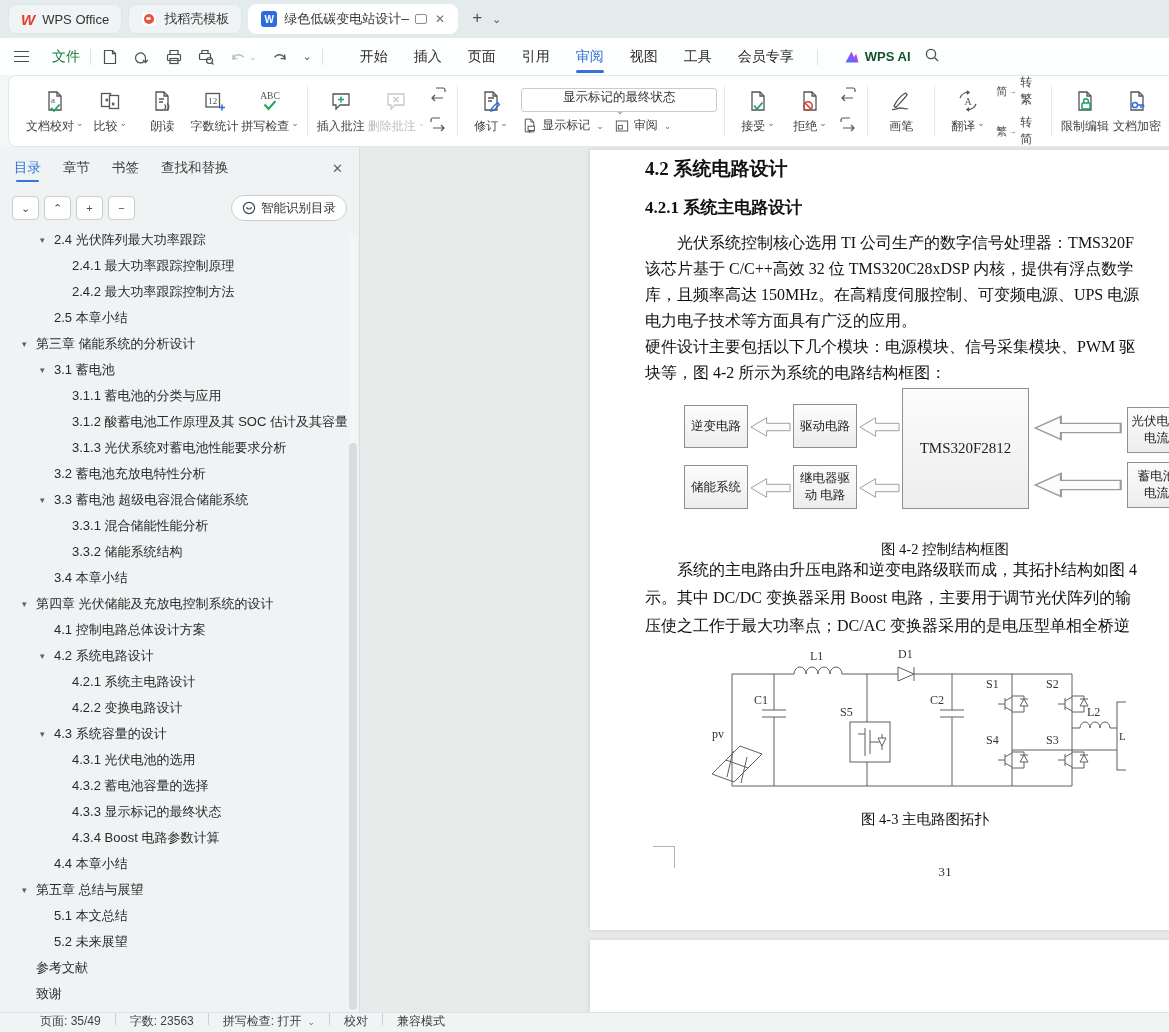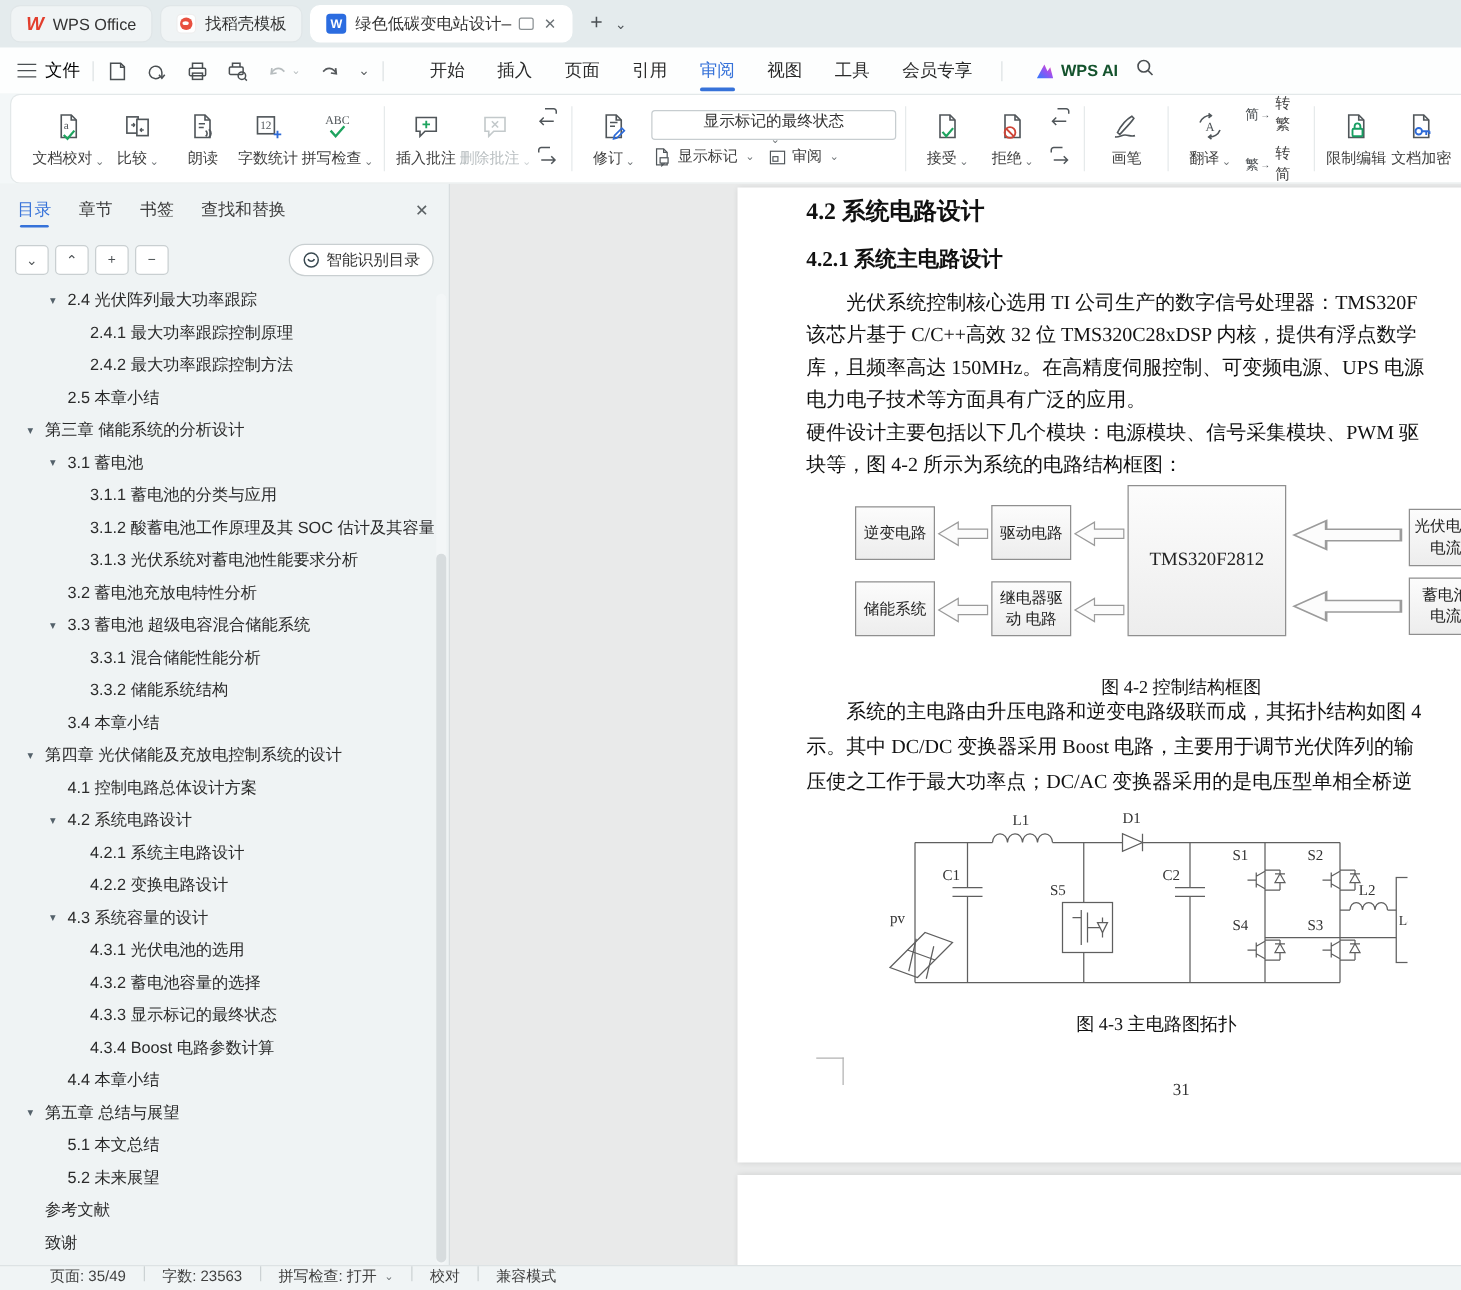--- a/index.html
+++ b/index.html
@@ -18,21 +18,21 @@
   .docer-ic i { width:10px; height:10px; border-radius:50%; background:#e8503f; display:block; position:relative; }
   .docer-ic i::after { content:""; position:absolute; left:2px; top:3px; width:5px; height:3px; border-radius:50%; background:#fff; }
   .docw-ic { width:16px; height:16px; border-radius:3px; background:#2b6ce0; color:#fff; font-size:10px; font-weight:bold; display:flex; align-items:center; justify-content:center; flex:0 0 auto; }
   .trestore { width:12px; height:10px; border:1px solid #8a9093; border-radius:2px; margin:0 8px 0 6px; flex:0 0 auto; }
   .tclose { color:#6b7276; font-size:12px; flex:0 0 auto; }
   .newtab { font-size:17px; color:#4a5054; padding:0 6px 2px 8px; }
   .tabchev { font-size:11px; color:#4a5054; padding:0 4px; }
 
   
   .menubar { height:37px; background:#fdfefe; display:flex; align-items:center; padding:0 14px; flex:0 0 auto; }
-  .mfile { display:flex; align-items:center; gap:7px; font-size:14px; color:#000000; }
+  .mfile { display:flex; align-items:center; gap:23px; font-size:14px; color:#15803d; }
   .burger { width:15px; height:11px; border-top:1.6px solid #4a4f52; border-bottom:1.6px solid #4a4f52; position:relative; }
   .burger::after { content:""; position:absolute; left:0; top:3.6px; width:100%; height:1.6px; background:#4a4f52; }
   .mdiv { width:1px; height:16px; background:#dde2e4; margin:0 10px; }
   .qat { display:flex; align-items:center; gap:14px; }
   .qat svg { display:block; }
   .ic18 { width:18px; height:18px; }
   .undo-grp { display:flex; align-items:center; gap:2px; }
   .tiny-caret { font-size:9px; color:#b6bcbe; }
   .menus { display:flex; align-items:center; margin-left:14px; }
   .mi { font-size:14px; color:#2b2b2b; padding:8px 13px; position:relative; }
@@ -40,21 +40,21 @@
   .mi.active::after { content:""; position:absolute; left:13px; right:13px; bottom:1px; height:3px; border-radius:2px; background:#3672d9; }
   .mright { display:flex; align-items:center; margin-left:16px; gap:12px; }
   .wpsai { display:flex; align-items:center; gap:5px; font-size:13px; font-weight:bold; color:#14532d; }
 
   
   .ribbonwrap { background:#f3f7f8; padding-left:8px; flex:0 0 auto; }
   .ribbon { background:#fff; border:1px solid #e3e8e9; border-right:none; border-radius:8px 0 0 8px; height:72px; display:flex; align-items:center; padding:0 6px 0 16px; }
   .rdiv { width:1px; height:52px; background:#e6eaeb; margin:0 7px; flex:0 0 auto; }
   .rbtn { display:flex; flex-direction:column; align-items:center; justify-content:center; gap:4px; padding:4px 7px; border-radius:4px; min-width:52px; }
   .rbtn .ric { height:26px; display:flex; align-items:center; justify-content:center; }
-  .rlabel { font-size:12px; color:#3f3f3f; white-space:nowrap; display:flex; align-items:flex-end; }
+  .rlabel { font-size:12px; color:#3f3f3f; white-space:nowrap; display:flex; align-items:flex-start; }
   .caret { font-size:9px; color:#6a6f72; margin-left:2px; }
   .disabled .rlabel { color:#b8bec0; }
   .disabled .caret { color:#ccd1d3; }
   .arrcol { display:flex; flex-direction:column; gap:10px; padding:0 3px; }
   .revcol { display:flex; flex-direction:column; gap:5px; margin-left:4px; }
   .select { width:196px; height:24px; border:1px solid #c7cdd0; border-radius:3px; display:flex; align-items:center; padding:0 8px; font-size:12.5px; color:#333; background:#fff;flex-direction:column; }
   .select span:first-child { flex:1; }
   .smallrow { display:flex; align-items:center; gap:10px; }
   .sbtn { display:flex; align-items:center; gap:4px; font-size:12px; color:#3f3f3f; }
   .cjkcol { display:flex; flex-direction:column; gap:6px; margin-left:2px; position:relative; padding-right:10px; }

